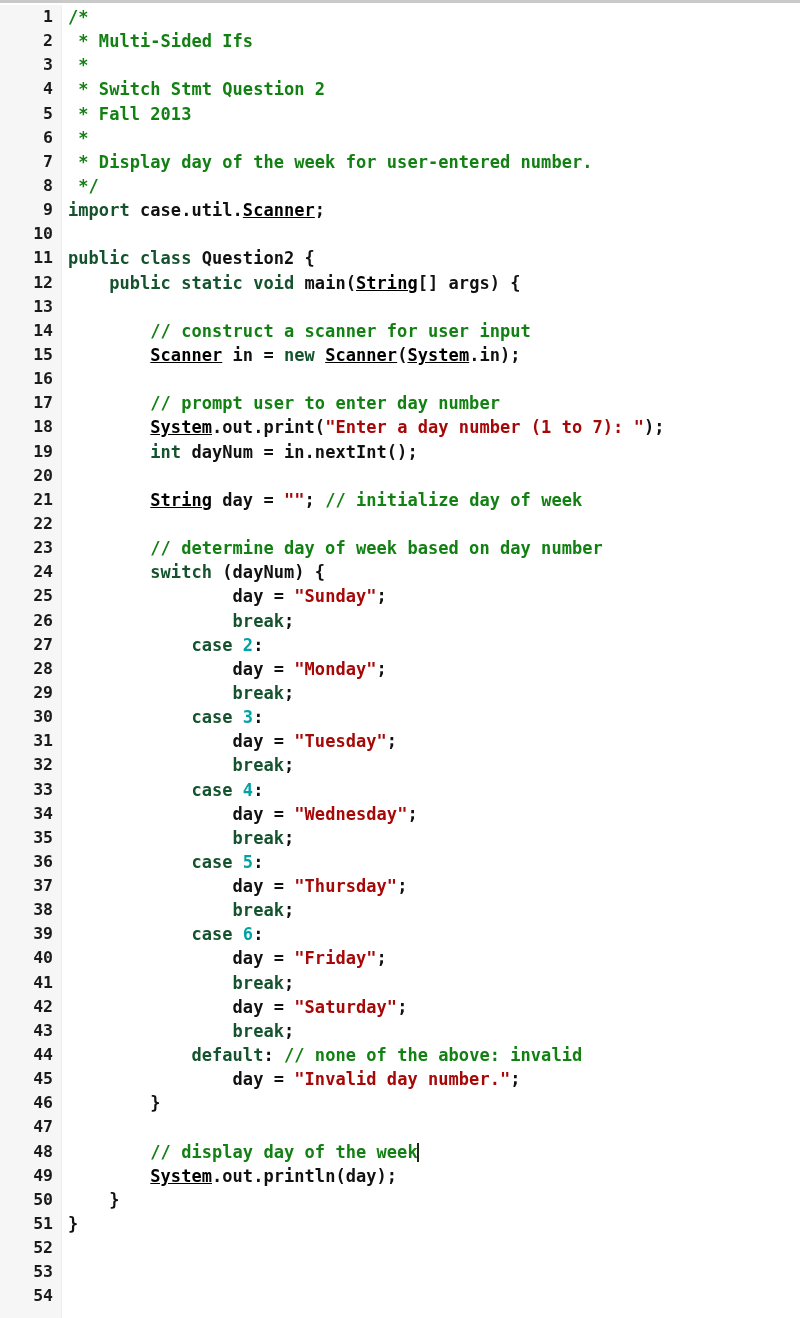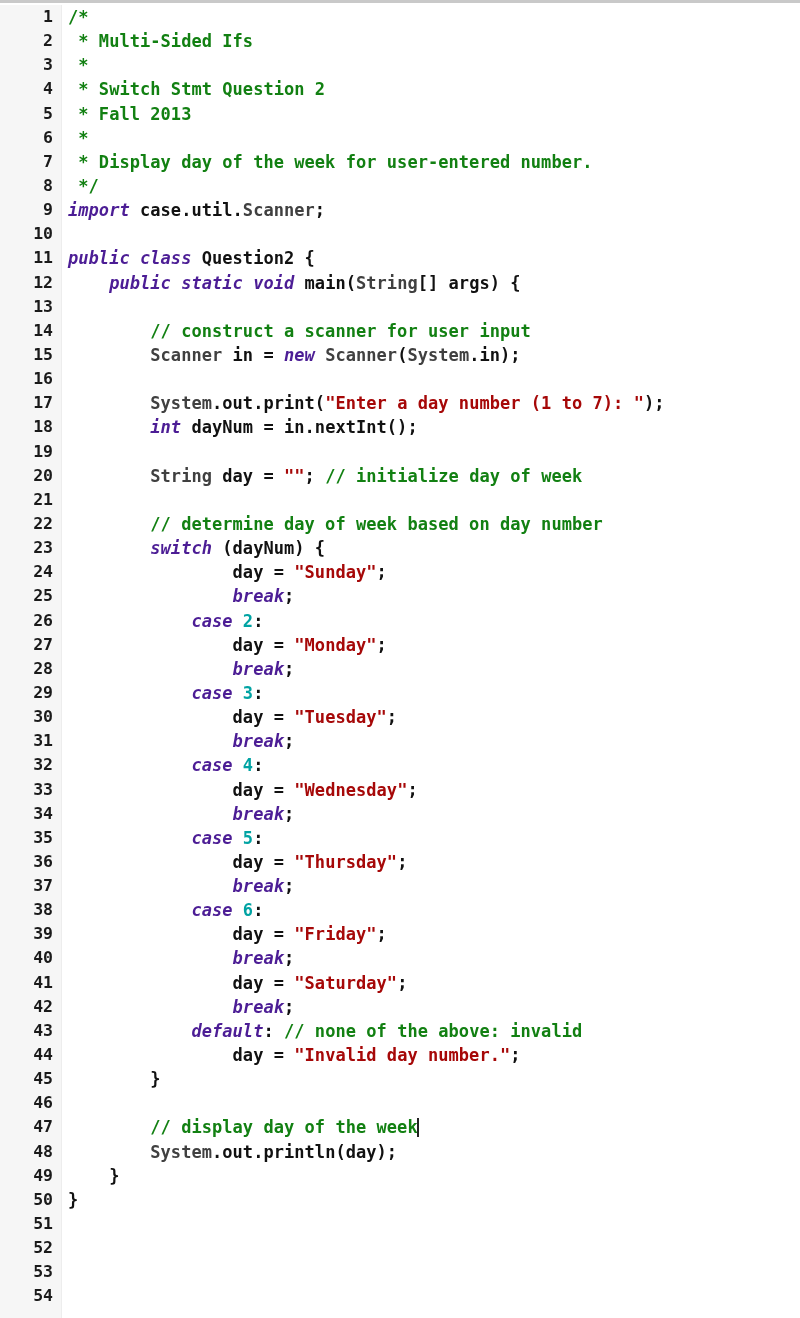--- a/index.html
+++ b/index.html
@@ -66,22 +66,22 @@
     white-space: pre;
     font-family: "DejaVu Sans Mono", monospace;
     font-size: 17px;
     font-weight: bold;
     color: #111111;
     letter-spacing: 0.05px;
   }
 
   
   .tok-plain   { color: #111111; }
-  .tok-keyword { color: #4c1d95; font-style: italic; }
-  .tok-type    { color: #404040; }
+  .tok-keyword { color: #14532d; }
+  .tok-type    { color: #000000; text-decoration: underline; }
   .tok-comment { color: #128012; }
   .tok-string  { color: #a60808; }
   .tok-number  { color: #00a3a3; }
 
   
   .caret {
     display: inline-block;
     width: 0;
     border-left: 2px solid #222222;
     height: 19px;
@@ -160,20 +160,21 @@
         <div class="code-line"><span class="tok-comment"> * Display day of the week for user-entered number.</span></div>
         <div class="code-line"><span class="tok-comment"> */</span></div>
         <div class="code-line"><span class="tok-keyword">import</span><span class="tok-plain"> case.util.</span><span class="tok-type">Scanner</span><span class="tok-plain">;</span></div>
         <div class="code-line">&nbsp;</div>
         <div class="code-line"><span class="tok-keyword">public class</span><span class="tok-plain"> Question2 {</span></div>
         <div class="code-line"><span class="tok-plain">    </span><span class="tok-keyword">public static void</span><span class="tok-plain"> main(</span><span class="tok-type">String</span><span class="tok-plain">[] args) {</span></div>
         <div class="code-line">&nbsp;</div>
         <div class="code-line"><span class="tok-plain">        </span><span class="tok-comment">// construct a scanner for user input</span></div>
         <div class="code-line"><span class="tok-plain">        </span><span class="tok-type">Scanner</span><span class="tok-plain"> in = </span><span class="tok-keyword">new</span><span class="tok-plain"> </span><span class="tok-type">Scanner</span><span class="tok-plain">(</span><span class="tok-type">System</span><span class="tok-plain">.in);</span></div>
         <div class="code-line">&nbsp;</div>
+        <div class="code-line"><span class="tok-plain">        </span><span class="tok-comment">// prompt user to enter day number</span></div>
         <div class="code-line"><span class="tok-plain">        </span><span class="tok-type">System</span><span class="tok-plain">.out.print(</span><span class="tok-string">"Enter a day number (1 to 7): "</span><span class="tok-plain">);</span></div>
         <div class="code-line"><span class="tok-plain">        </span><span class="tok-keyword">int</span><span class="tok-plain"> dayNum = in.nextInt();</span></div>
         <div class="code-line">&nbsp;</div>
         <div class="code-line"><span class="tok-plain">        </span><span class="tok-type">String</span><span class="tok-plain"> day = </span><span class="tok-string">""</span><span class="tok-plain">; </span><span class="tok-comment">// initialize day of week</span></div>
         <div class="code-line">&nbsp;</div>
         <div class="code-line"><span class="tok-plain">        </span><span class="tok-comment">// determine day of week based on day number</span></div>
         <div class="code-line"><span class="tok-plain">        </span><span class="tok-keyword">switch</span><span class="tok-plain"> (dayNum) {</span></div>
         <div class="code-line"><span class="tok-plain">                day = </span><span class="tok-string">"Sunday"</span><span class="tok-plain">;</span></div>
         <div class="code-line"><span class="tok-plain">                </span><span class="tok-keyword">break</span><span class="tok-plain">;</span></div>
         <div class="code-line"><span class="tok-plain">            </span><span class="tok-keyword">case</span><span class="tok-plain"> </span><span class="tok-number">2</span><span class="tok-plain">:</span></div>

